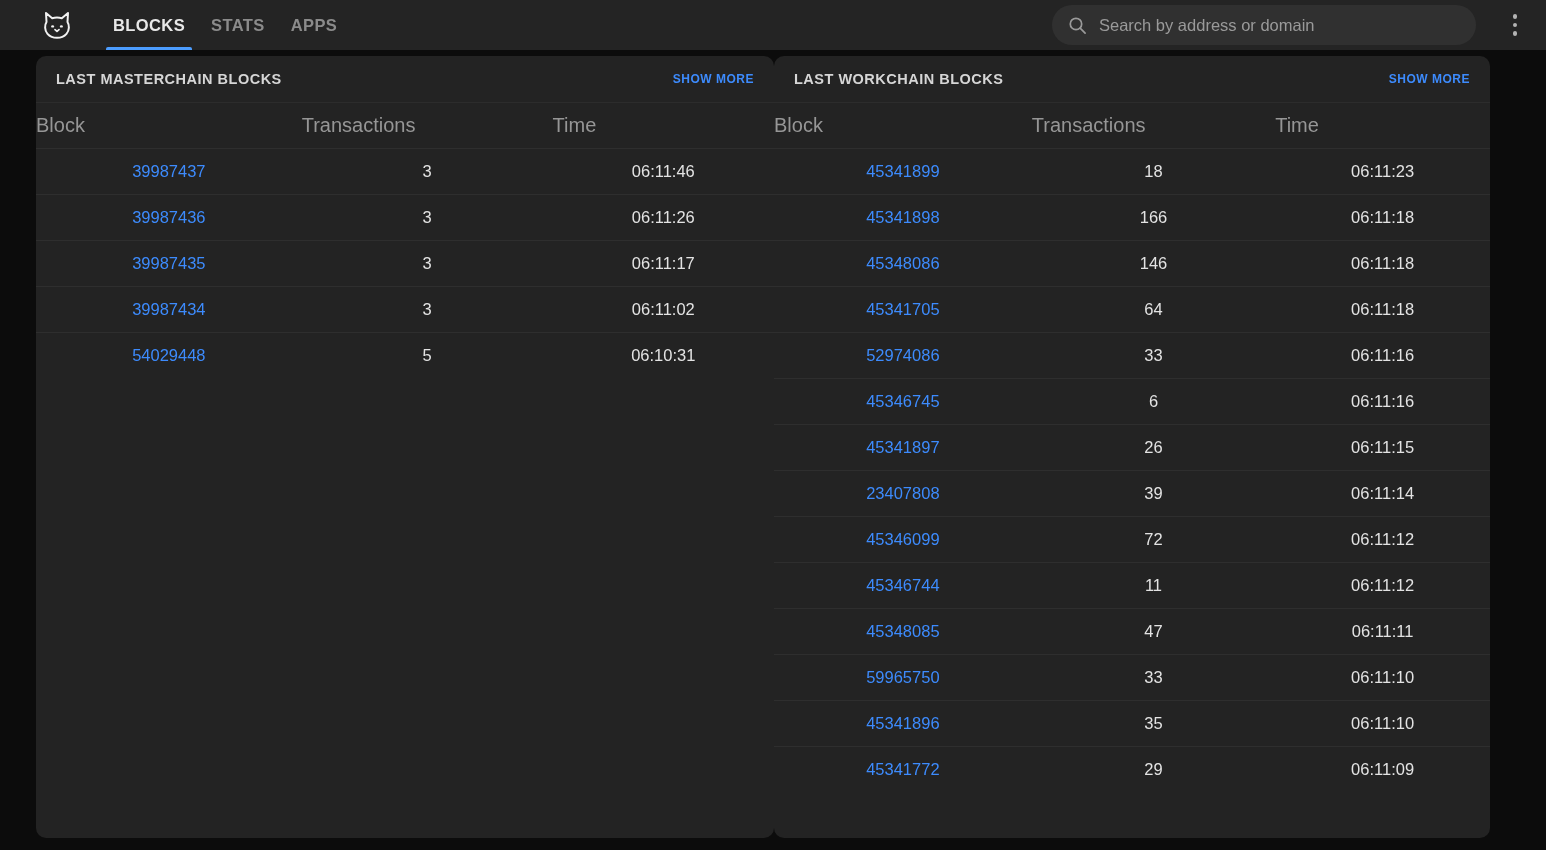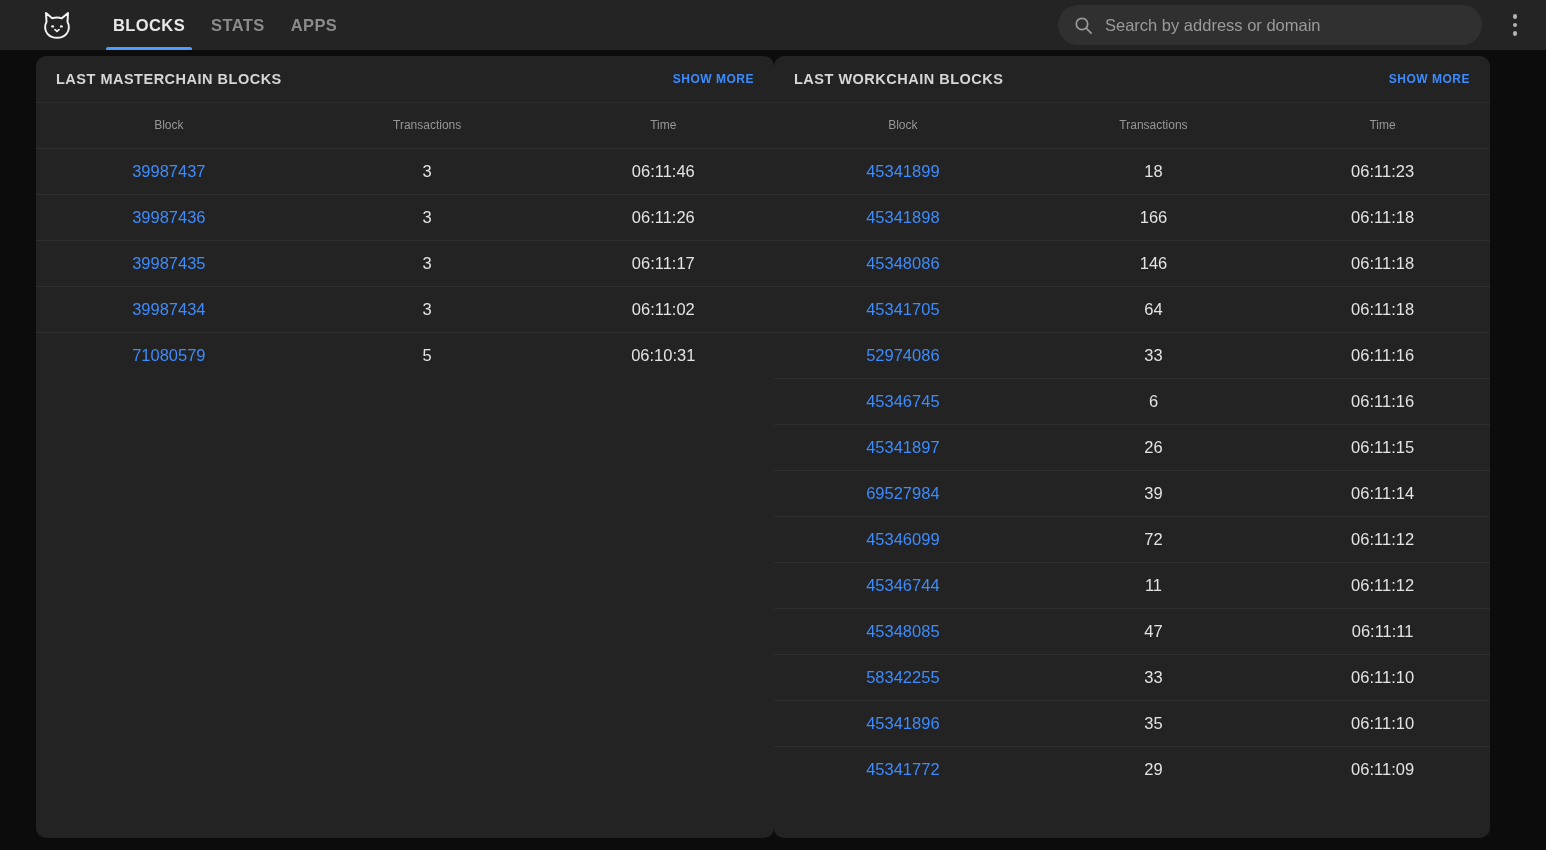--- a/index.html
+++ b/index.html
@@ -57,21 +57,21 @@
     bottom: 0;
     height: 3px;
     background: #4c9dff;
     border-radius: 2px 2px 0 0;
   }
 
   .topbar-right {
     margin-left: auto;
     display: flex;
     align-items: flex-start;
-    gap: 16px;
+    gap: 22px;
     padding-right: 14px;
   }
   .search-wrap {
     width: 424px;
     height: 40px;
     background: #303030;
     border-radius: 20px;
     display: flex;
     align-items: center;
     padding: 0 16px;
@@ -138,24 +138,24 @@
     font-weight: bold;
     letter-spacing: 0.5px;
     color: #3d8bfd;
     cursor: pointer;
     user-select: none;
   }
 
   table { width: 100%; border-collapse: collapse; table-layout: fixed; }
   thead th {
     height: 45px;
-    font-size: 12px;
+    font-size: 20px;
     font-weight: normal;
     color: #969696;
-    text-align: center;
+    text-align: left;
     border-bottom: 1px solid #2e2e2e;
   }
   tbody td {
     height: 46px;
     font-size: 16.5px;
     color: #e3e3e3;
     text-align: center;
     border-bottom: 1px solid #2e2e2e;
   }
   tbody tr:last-child td { border-bottom: none; }
@@ -246,21 +246,21 @@
             <td class="block"><a>39987435</a></td>
             <td>3</td>
             <td>06:11:17</td>
           </tr>
           <tr>
             <td class="block"><a>39987434</a></td>
             <td>3</td>
             <td>06:11:02</td>
           </tr>
           <tr>
-            <td class="block"><a>71080579</a></td>
+            <td class="block"><a>54029448</a></td>
             <td>5</td>
             <td>06:10:31</td>
           </tr>
         </tbody>
       </table>
     </div>
   </div>
 
   <div class="panel right">
     <div class="panel-head">
@@ -306,41 +306,41 @@
             <td class="block"><a>45346745</a></td>
             <td>6</td>
             <td>06:11:16</td>
           </tr>
           <tr>
             <td class="block"><a>45341897</a></td>
             <td>26</td>
             <td>06:11:15</td>
           </tr>
           <tr>
-            <td class="block"><a>69527984</a></td>
+            <td class="block"><a>23407808</a></td>
             <td>39</td>
             <td>06:11:14</td>
           </tr>
           <tr>
             <td class="block"><a>45346099</a></td>
             <td>72</td>
             <td>06:11:12</td>
           </tr>
           <tr>
             <td class="block"><a>45346744</a></td>
             <td>11</td>
             <td>06:11:12</td>
           </tr>
           <tr>
             <td class="block"><a>45348085</a></td>
             <td>47</td>
             <td>06:11:11</td>
           </tr>
           <tr>
-            <td class="block"><a>58342255</a></td>
+            <td class="block"><a>59965750</a></td>
             <td>33</td>
             <td>06:11:10</td>
           </tr>
           <tr>
             <td class="block"><a>45341896</a></td>
             <td>35</td>
             <td>06:11:10</td>
           </tr>
           <tr>
             <td class="block"><a>45341772</a></td>

